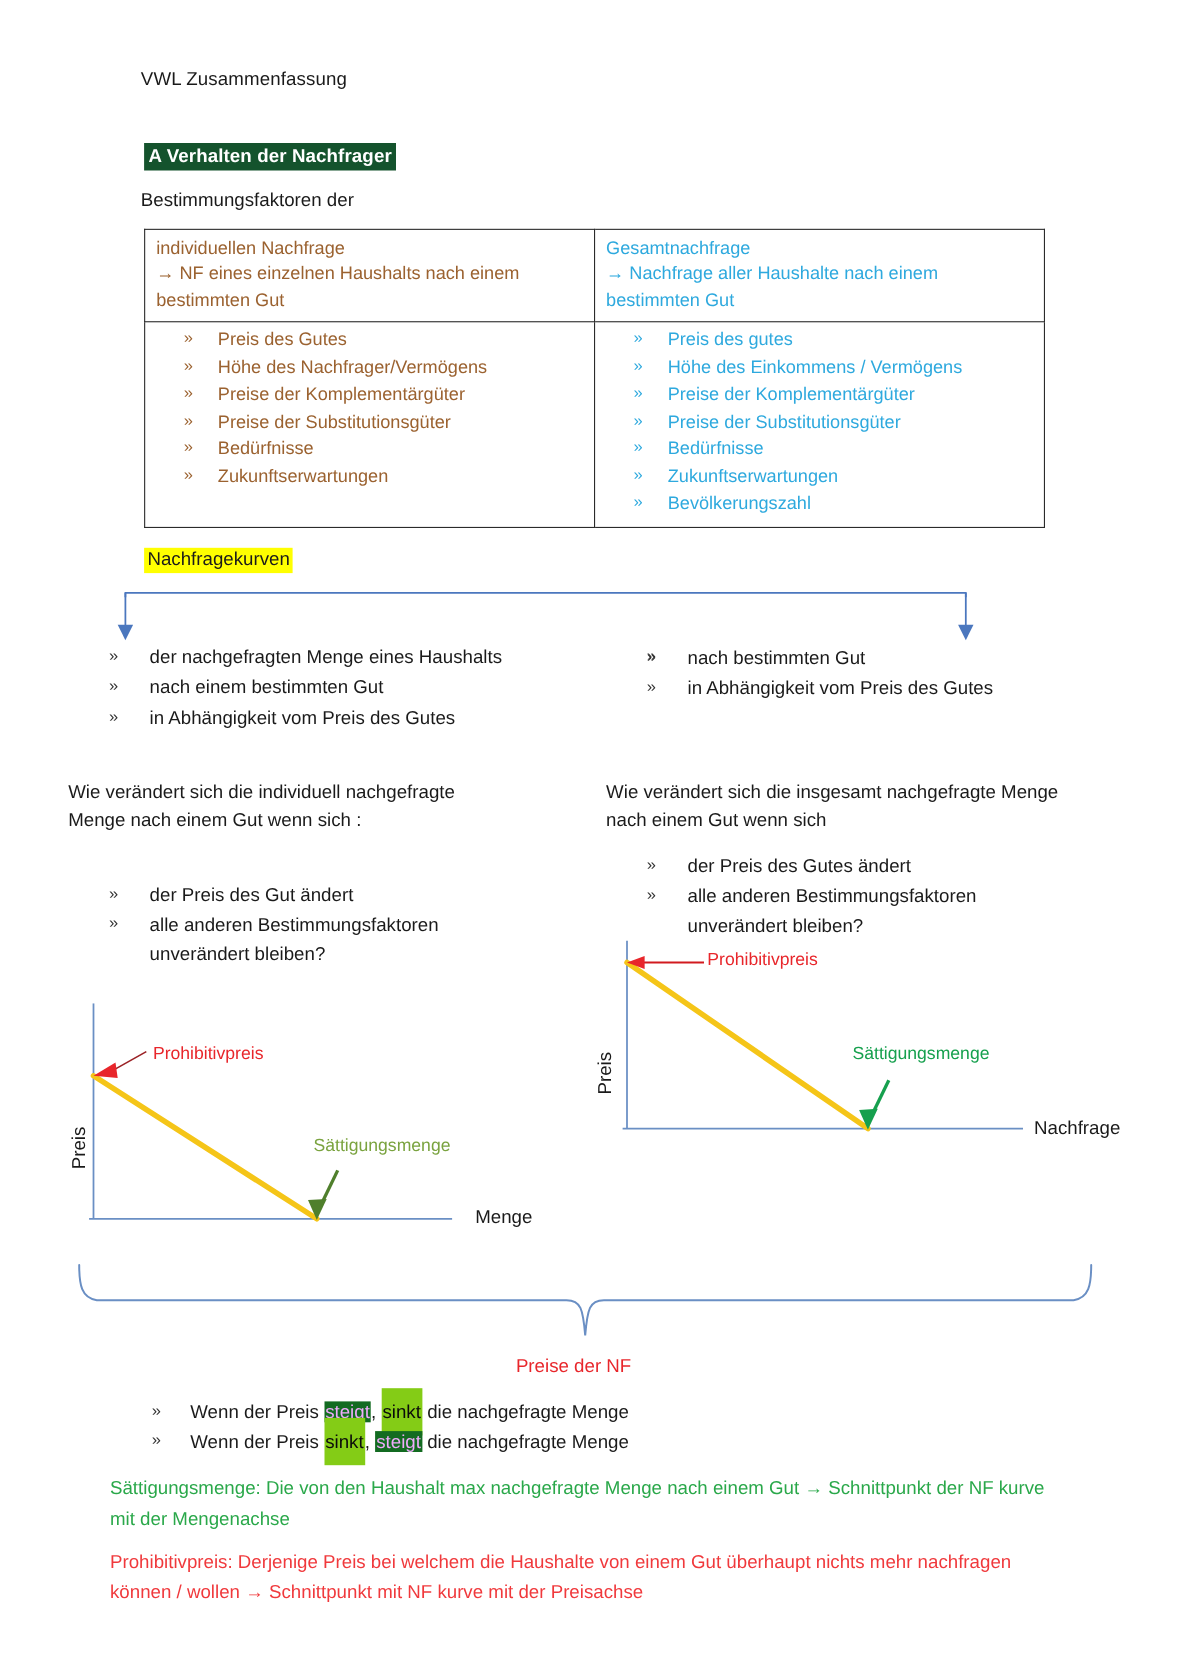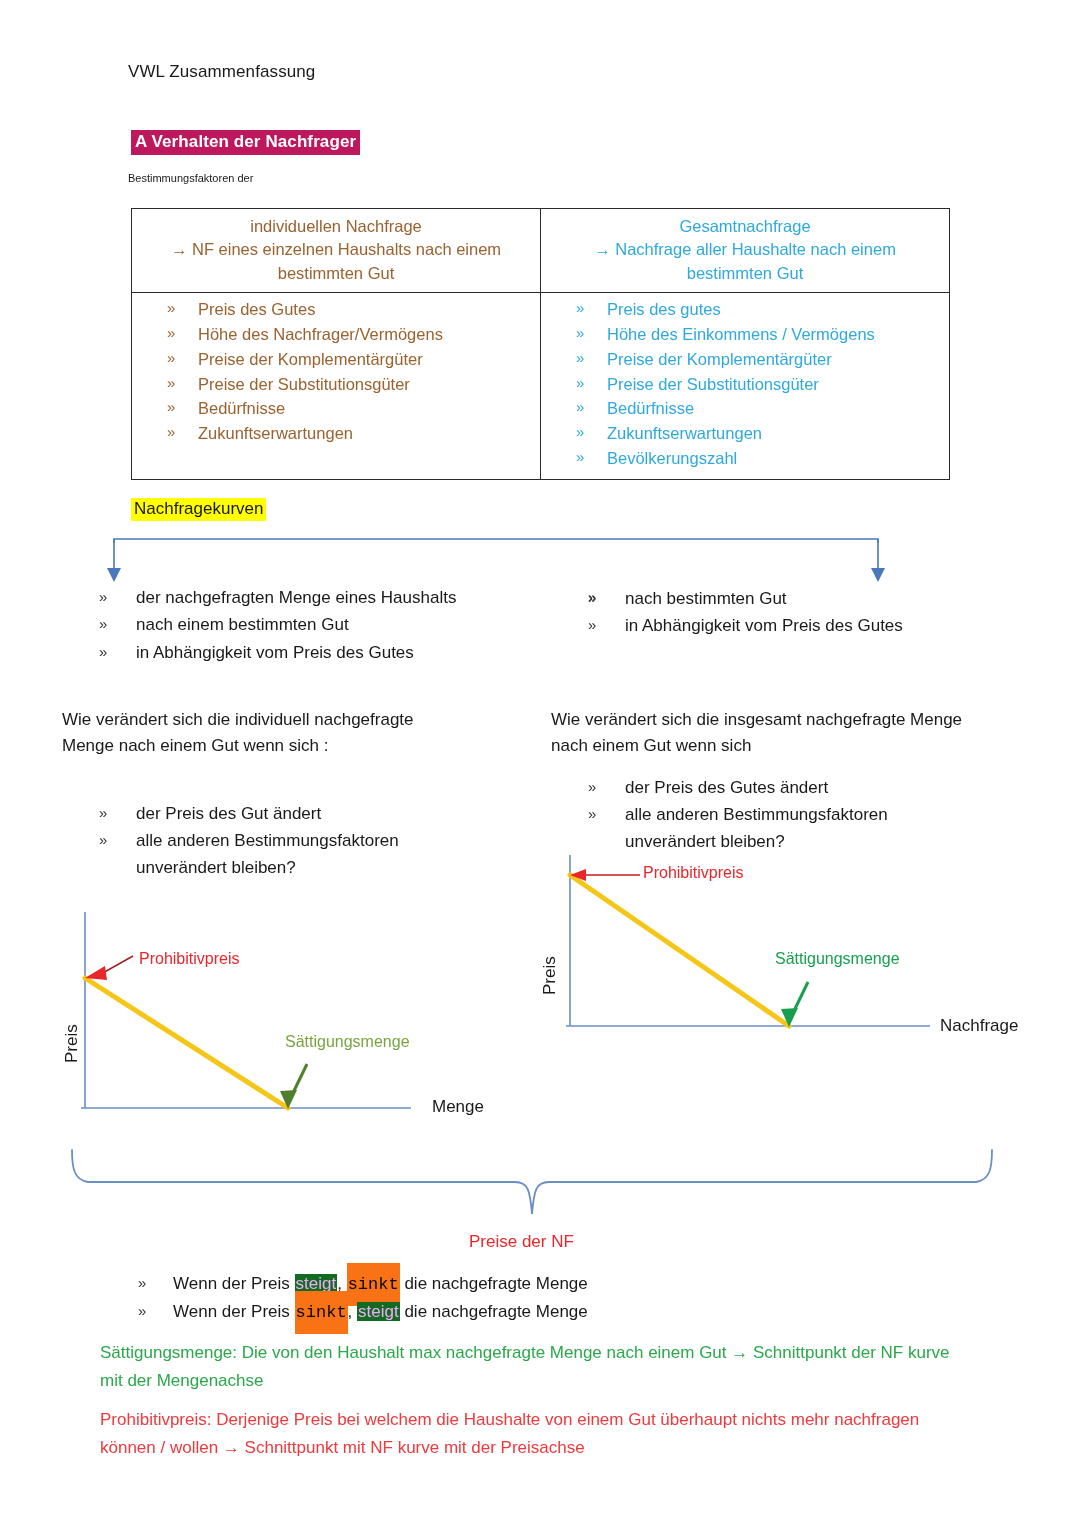--- a/index.html
+++ b/index.html
@@ -23,30 +23,30 @@
 
   
   #doc-title {
     left: 128px; top: 62px;
     font-size: 17px;
     color: #1a1a1a;
     letter-spacing: 0.1px;
   }
   #section-heading {
     left: 131px; top: 130px;
-    background: #be185d;
+    background: #14532d;
     color: #ffffff;
     font-weight: bold;
     font-size: 17px;
     padding: 2px 4px 3px 4px;
     letter-spacing: 0.1px;
   }
   #subheading {
     left: 128px; top: 172px;
-    font-size: 11px;
+    font-size: 17px;
     color: #1a1a1a;
   }
 
   
   #factors-table {
     left: 131px; top: 208px;
     width: 816px;
     border-collapse: collapse;
     table-layout: fixed;
   }
@@ -55,21 +55,20 @@
     vertical-align: top;
     padding: 0;
   }
   #factors-table .colA { width: 408px; }
   #factors-table .colB { width: 408px; }
 
   .cell-head {
     padding: 6px 10px 7px 10px;
     font-size: 16.5px;
     line-height: 1.42;
-    text-align: center;
   }
   .cell-body {
     padding: 4px 10px 8px 10px;
     font-size: 16.5px;
     line-height: 1.5;
   }
   .t-brown { color: #9b6230; }
   .t-cyan  { color: #2ea9de; }
 
   ul.bullets {
@@ -191,21 +190,21 @@
     position: relative;
     padding-left: 35px;
   }
   #law-list li .bchev {
     position: absolute;
     left: 0; top: 0;
     color: #333;
     font-size: 15px;
   }
   .hl-green { background: #136b21; color: #f0abfc; padding: 0 1px; }
-  .hl-red   { background: #f97316; color: #0a0a0a; padding: 12px 1px; font-family: Liberation Mono, monospace; }
+  .hl-red   { background: #84cc16; color: #0a0a0a; padding: 12px 1px; }
 
   
   .defpara {
     font-size: 17px;
     line-height: 1.62;
   }
   #def-green { left: 100px; top: 1339px; width: 870px; color: #2aa84a; }
   #def-red   { left: 100px; top: 1406px; width: 870px; color: #f0393c; }
 </style>
 </head>

